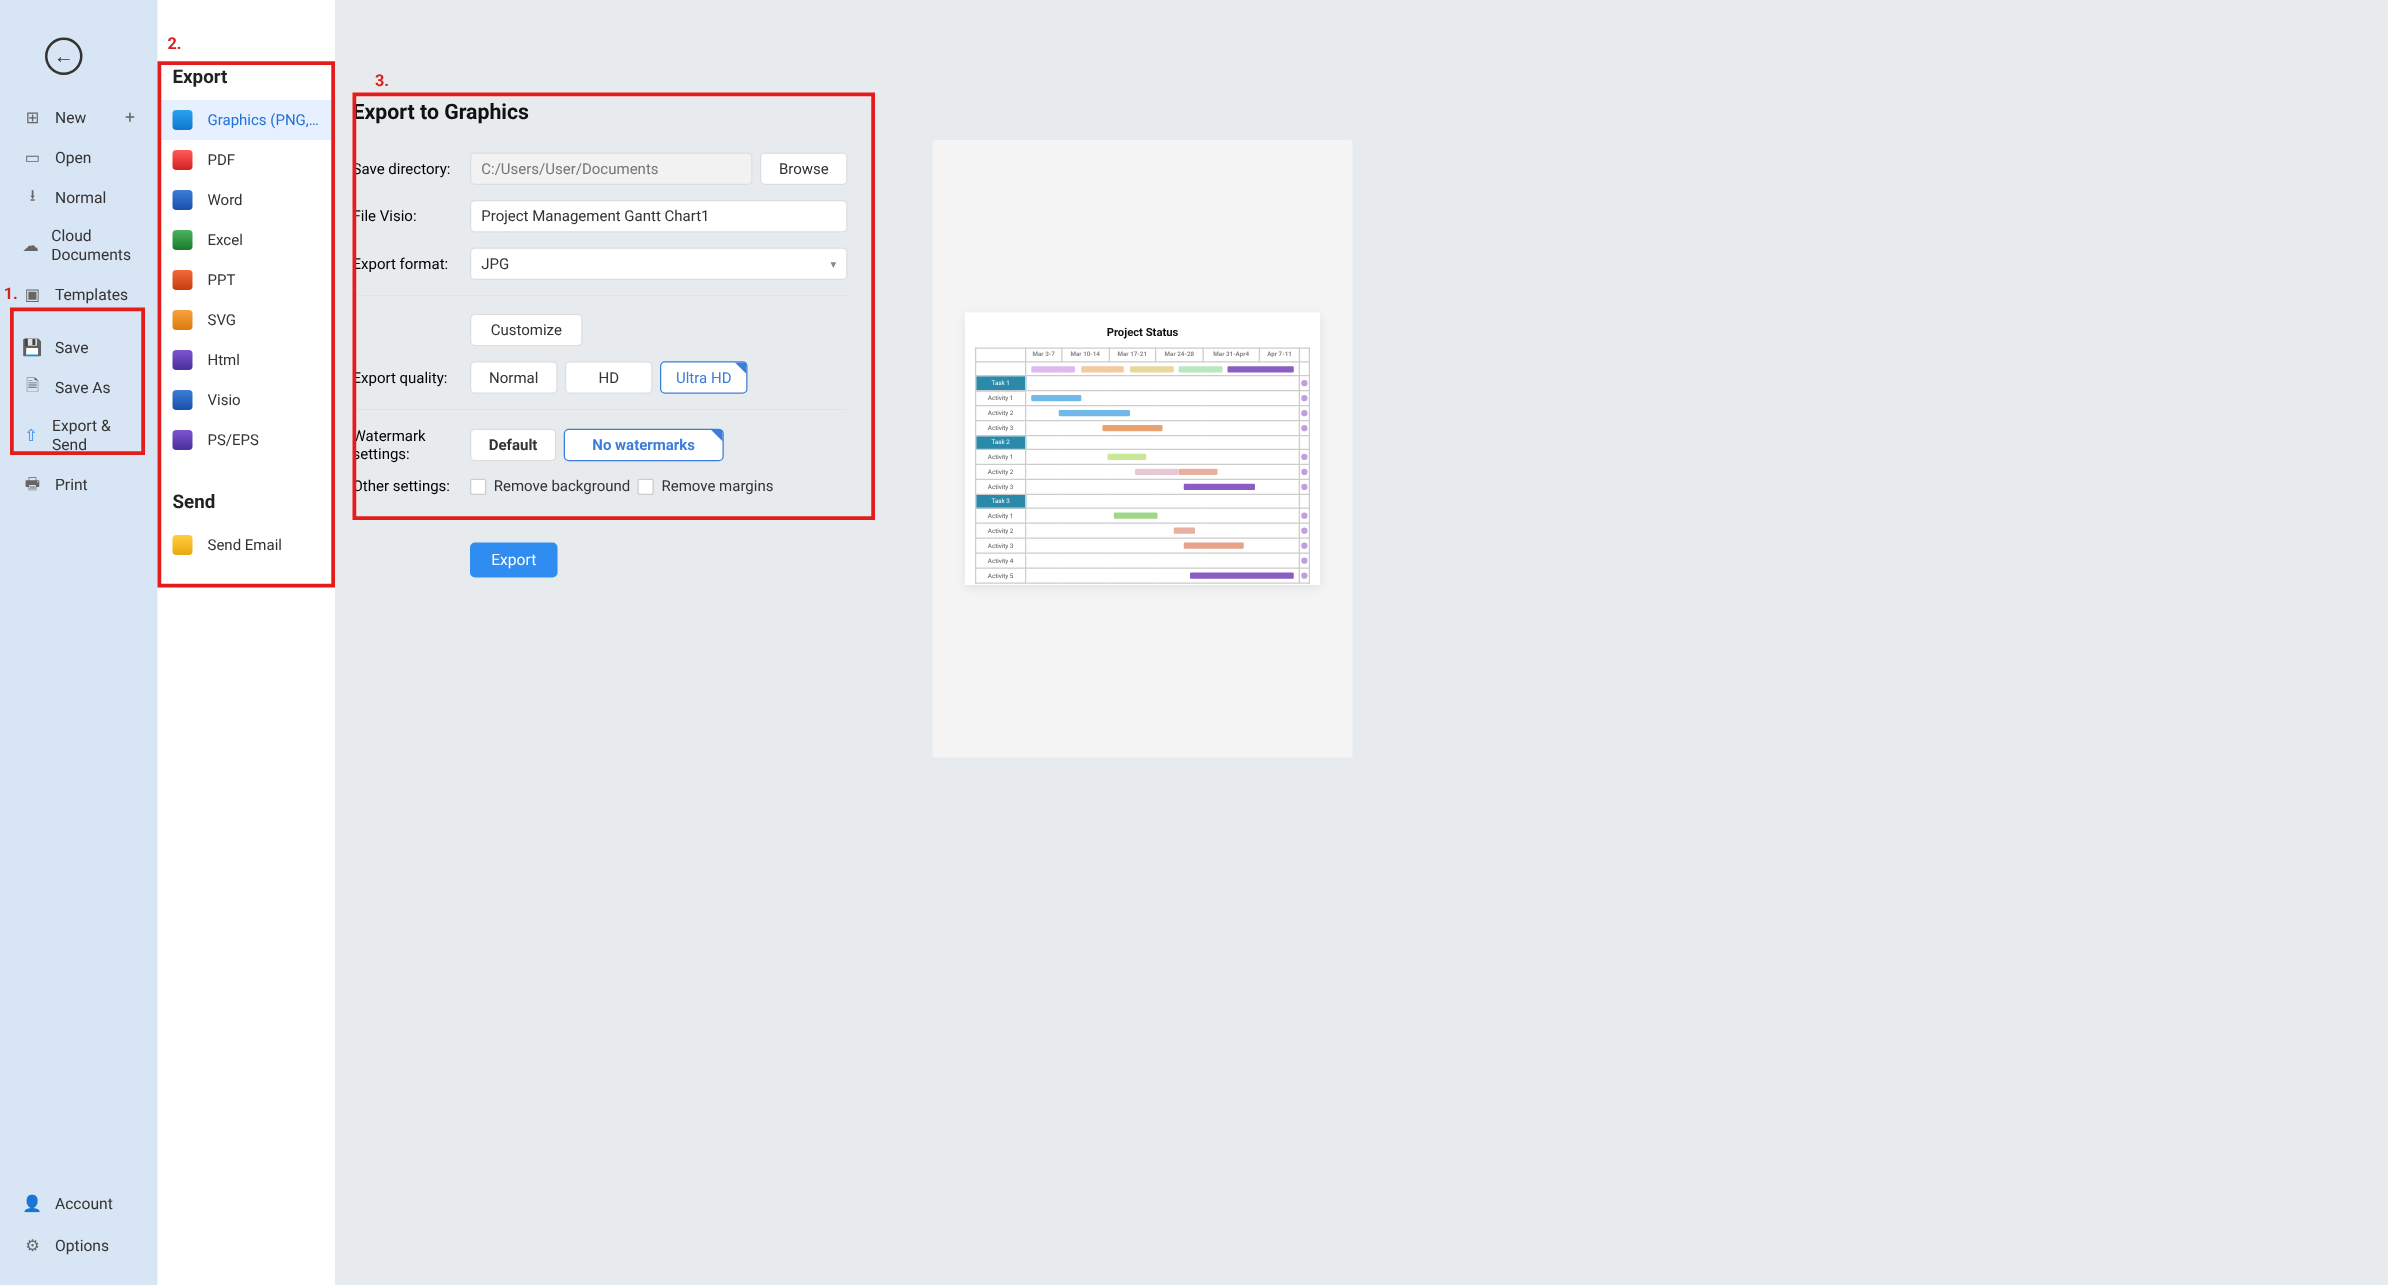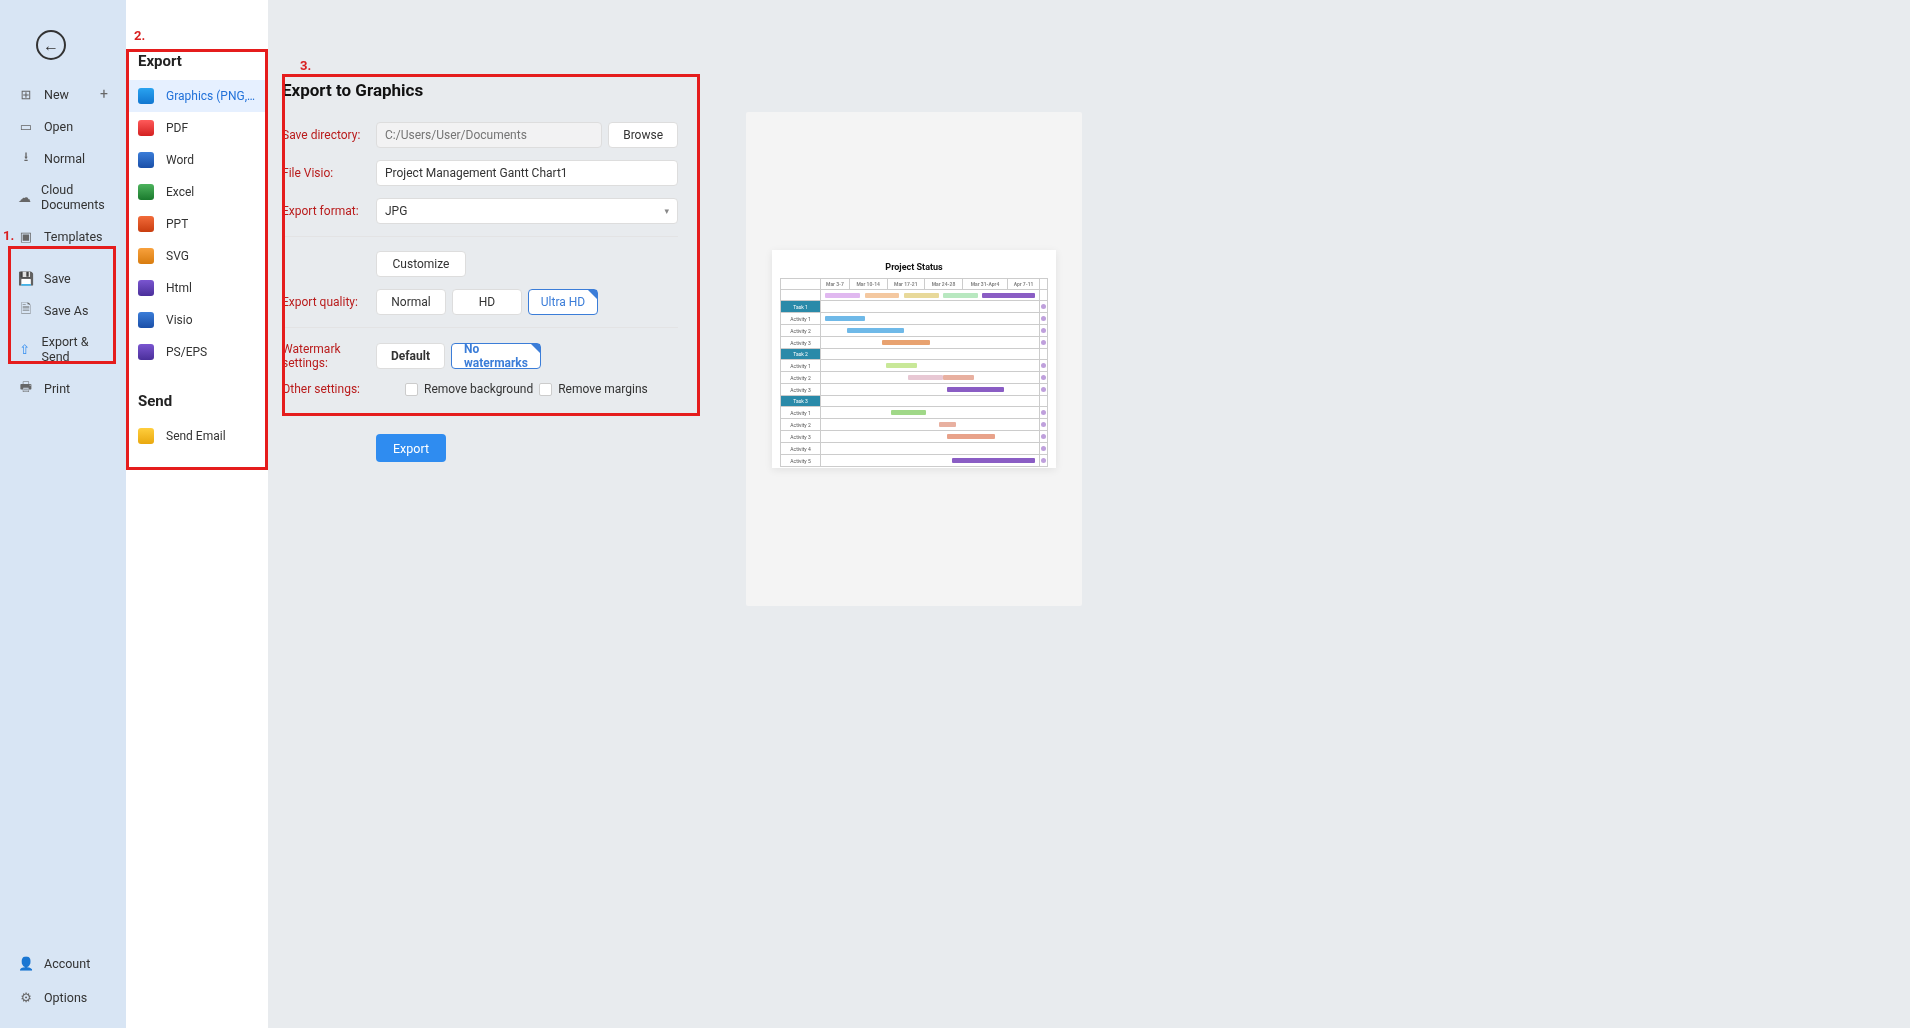--- a/index.html
+++ b/index.html
@@ -47,35 +47,35 @@
 .ficon-eps { background: linear-gradient(#7a55d0,#4a2f9a); }
 .ficon-email { background: linear-gradient(#ffce3d,#e9a80f); }
 .export-item span { white-space: nowrap; overflow: hidden; text-overflow: ellipsis; }
 .send-header { font-size: 15px; font-weight: 700; color: #222; padding: 24px 12px 10px; }
 
 
 .main { position: absolute; left: 268px; top: 0; right: 0; bottom: 0; background: #e8ebee; }
 .export-form { position: absolute; left: 14px; top: 80px; width: 396px; }
 .export-form h2 { font-size: 17px; font-weight: 700; color: #111; margin-bottom: 22px; }
 .form-row { display: flex; align-items: center; margin-bottom: 12px; }
-.form-row .lbl { width: 94px; font-size: 12px; color: #b91c1c; flex-shrink: 0; }
+.form-row .lbl { width: 94px; font-size: 12px; color: #000000; flex-shrink: 0; }
 .form-row .field { flex: 1; display: flex; gap: 6px; align-items: center; }
 .txt-input { flex: 1; height: 26px; border: 1px solid #ddd; border-radius: 4px; background: #fff; padding: 0 8px; font-size: 12px; color: #333; }
 .txt-input.disabled { background: #f2f2f3; color: #aaa; }
 .select { flex: 1; height: 26px; border: 1px solid #ddd; border-radius: 4px; background: #fff; padding: 0 8px; font-size: 12px; color: #333; position: relative; display: flex; align-items: center; }
 .select::after { content: "▾"; position: absolute; right: 8px; color: #888; font-size: 9px; }
 .btn { height: 26px; padding: 0 14px; border: 1px solid #ddd; border-radius: 4px; background: #fff; font-size: 12px; color: #333; cursor: pointer; display: inline-flex; align-items: center; justify-content: center; }
 .quality-btns { display: flex; gap: 8px; }
 .quality-btns .btn { width: 70px; padding: 0; position: relative; }
 .btn.selected { border-color: #3b7dd8; color: #3b7dd8; }
 .btn.selected::after { content: ""; position: absolute; top: 0; right: 0; border-width: 0 9px 9px 0; border-style: solid; border-color: transparent #3b7dd8 transparent transparent; }
 .hr { border: none; border-top: 1px solid #e3e3e4; margin: 10px 0 14px 0; }
 .watermark-btns { display: flex; gap: 8px; }
 .watermark-btns .btn { padding: 0 14px; position: relative; font-weight: bold; }
-.checkbox-row { display: flex; gap: 24px; align-items: center; margin-left: 29px; }
+.checkbox-row { display: flex; gap: 24px; align-items: center; }
 .chk { display: flex; align-items: center; gap: 6px; font-size: 12px; color: #333; cursor: pointer; }
 .chk .box { width: 13px; height: 13px; border: 1px solid #ccc; border-radius: 2px; background: #fff; }
 .export-btn { margin-top: 26px; width: 70px; height: 28px; background: #2f8cf0; color: #fff; border: none; border-radius: 4px; font-size: 12.5px; cursor: pointer; margin-left: 94px; }
 
 
 .preview-pane { position: absolute; left: 478px; top: 112px; width: 336px; height: 494px; background: #f4f4f4; border-radius: 2px; display: flex; align-items: center; justify-content: center; }
 .preview-doc { width: 284px; height: 218px; background: #fff; box-shadow: 0 2px 8px rgba(0,0,0,0.08); padding: 12px 8px 8px; position: relative; }
 .preview-title { font-size: 9px; font-weight: 700; text-align: center; color: #111; margin-bottom: 6px; }
 .gantt-table { width: 100%; border-collapse: collapse; }
 .gantt-table th, .gantt-table td { border: 1px solid #ccc; font-size: 5px; padding: 0; height: 11px; color: #555; text-align: center; }
@@ -276,21 +276,21 @@
         <span class="btn selected">Ultra HD</span>
       </div>
     </div>
 
     <hr class="hr">
 
     <div class="form-row">
       <span class="lbl">Watermark settings:</span>
       <div class="field watermark-btns">
         <span class="btn">Default</span>
-        <span class="btn selected" style="width:90px">No watermarks</span>
+        <span class="btn selected" style="width:128px">No watermarks</span>
       </div>
     </div>
 
     <div class="form-row">
       <span class="lbl">Other settings:</span>
       <div class="field checkbox-row">
         <label class="chk">
           <span class="box"></span>
           <span>Remove background</span>
         </label>

